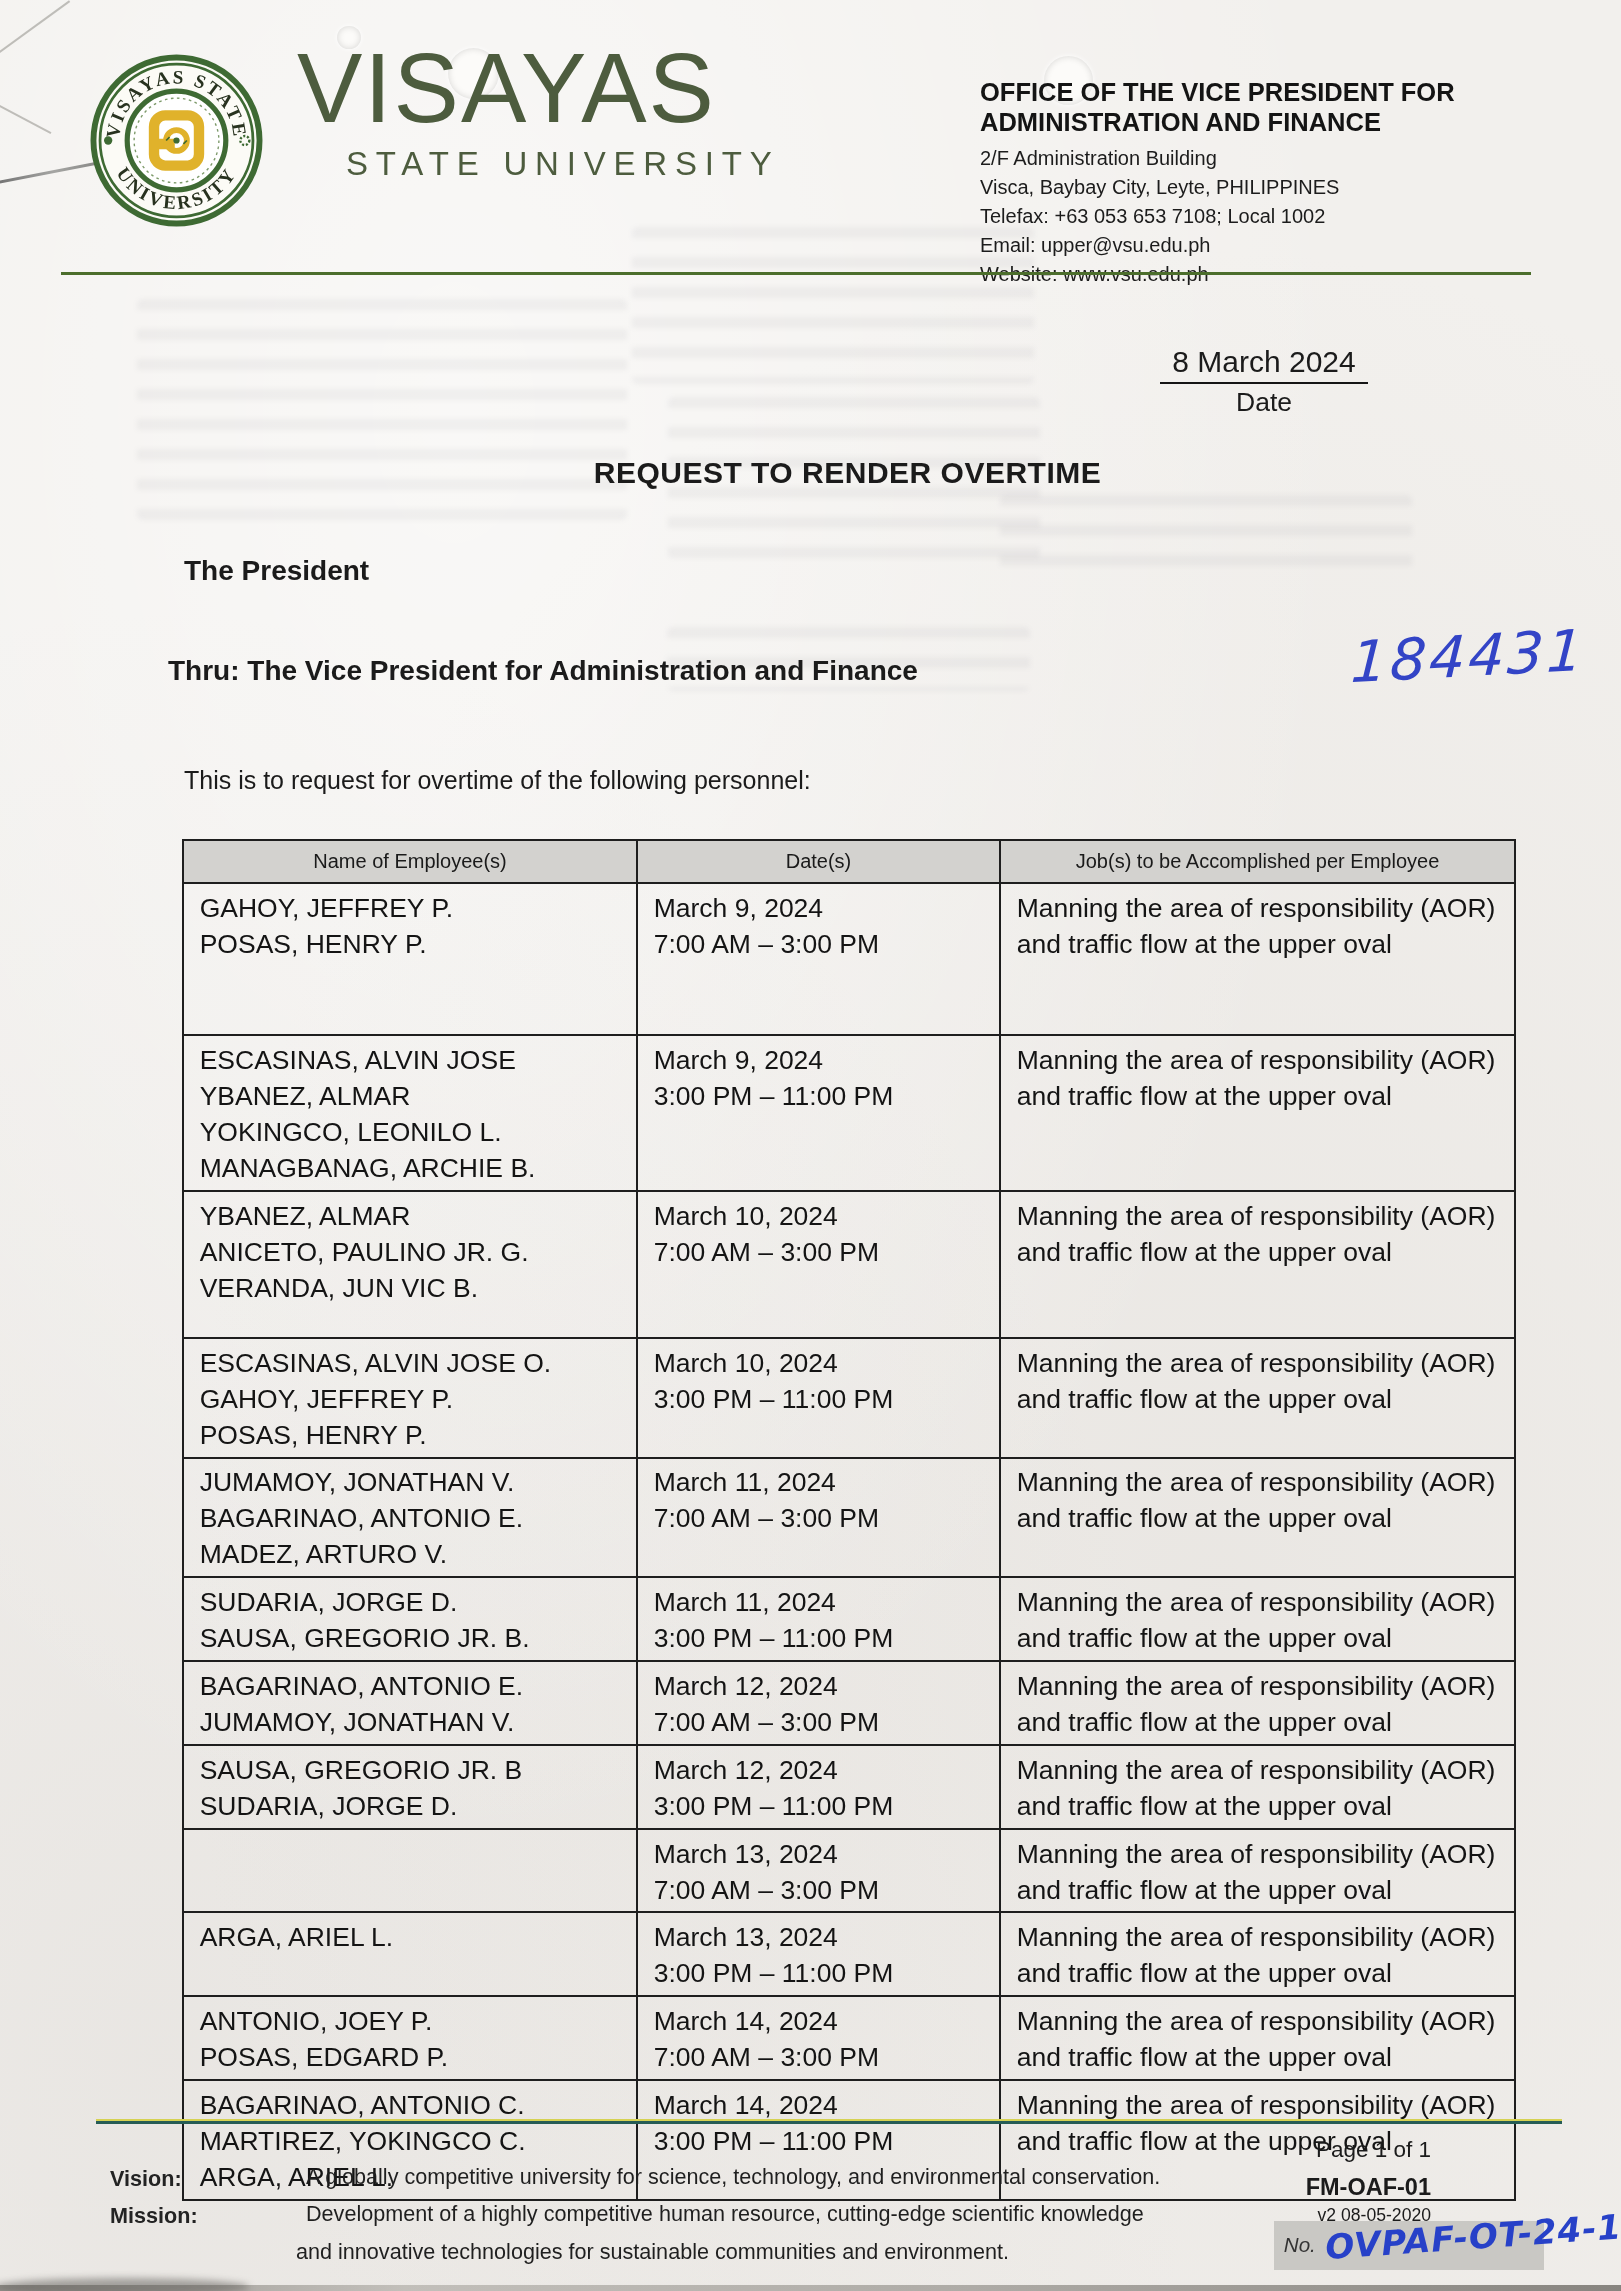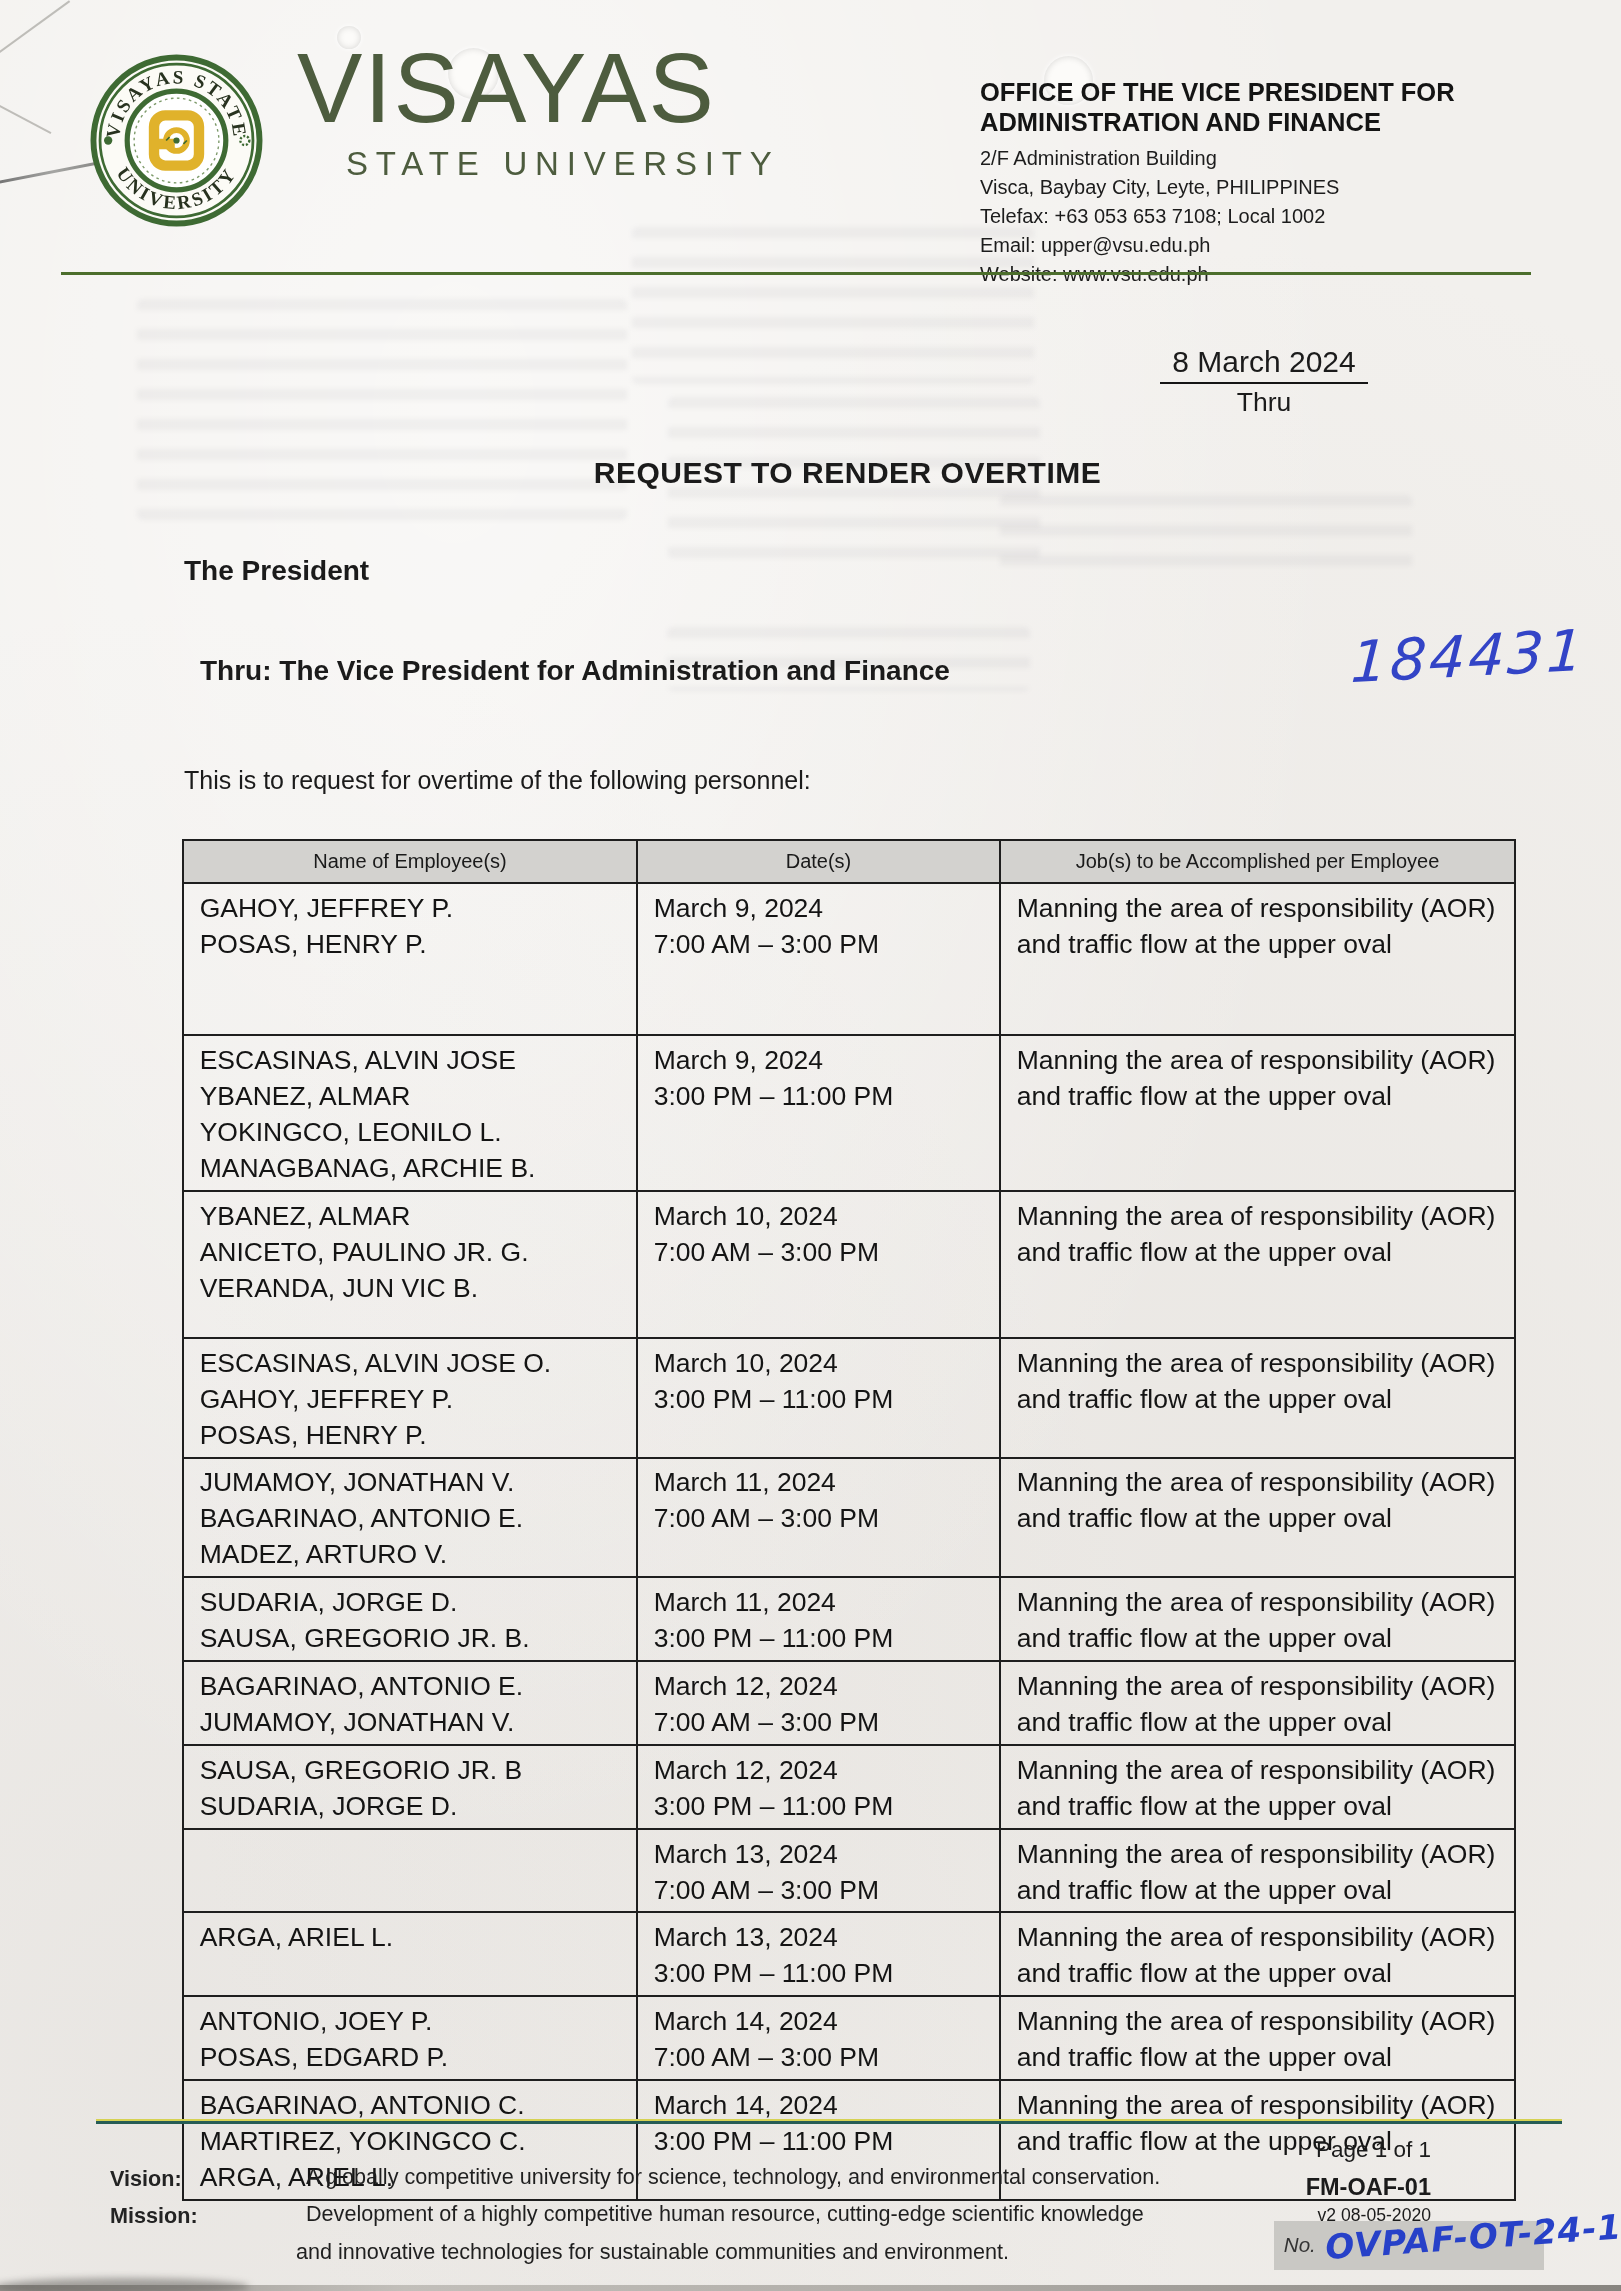--- a/index.html
+++ b/index.html
@@ -39,21 +39,21 @@
   #header-rule{left:61px;top:272px;width:1470px;height:2.9px;background:#4c6e2c;}
 
   
   #date-block{left:1127px;top:345px;width:274px;text-align:center;}
   .date-underline{display:inline-block;font-size:30px;border-bottom:2.9px solid #151515;padding:0 11.8px 2.9px;}
   .date-label{font-size:26.5px;margin-top:2.9px;}
   #doc-title{left:74px;top:456px;width:1547px;text-align:center;font-size:30px;font-weight:700;letter-spacing:0.5px;}
   .body-line-bold{font-size:28px;font-weight:700;}
   .body-line{font-size:25px;}
   #addressee{left:184px;top:555px;}
-  #thru-line{left:200px;top:655px;}
+  #thru-line{left:168px;top:655px;}
   #intro-line{left:184px;top:766px;}
   #hand-number{left:1351px;top:623px;font-size:57px;color:#2336c4;
     font-family:"DejaVu Sans",sans-serif;font-style:italic;letter-spacing:2.9px;
     transform:rotate(-3deg) skewX(-6deg);opacity:.92;}
 
   
   #table-wrap{left:182px;top:839px;width:1331px;}
   table.ot{border-collapse:collapse;table-layout:fixed;width:1331px;}
   table.ot th{background:#d3d2cf;border:2px solid #1e1e1e;border-top-width:2.9px;
     font-size:20px;font-weight:400;height:37px;color:#1a1a1a;padding:2px 2px;}
@@ -139,21 +139,21 @@
       <div class="office-detail">Telefax: +63 053 653 7108; Local 1002</div>
       <div class="office-detail">Email: upper@vsu.edu.ph</div>
       <div class="office-detail">Website: www.vsu.edu.ph</div>
     </div>
   </div>
 
   <div id="header-rule" class="abs"></div>
 
   <div id="date-block" class="abs">
     <span class="date-underline">8 March 2024</span>
-    <div class="date-label">Thru</div>
+    <div class="date-label">Date</div>
   </div>
 
   <div id="doc-title" class="abs">REQUEST TO RENDER OVERTIME</div>
 
   <div id="addressee" class="abs body-line-bold">The President</div>
   <div id="thru-line" class="abs body-line-bold">Thru: The Vice President for Administration and Finance</div>
   <div id="hand-number" class="abs">184431</div>
   <div id="intro-line" class="abs body-line">This is to request for overtime of the following personnel:</div>
 
   <div id="table-wrap" class="abs">

